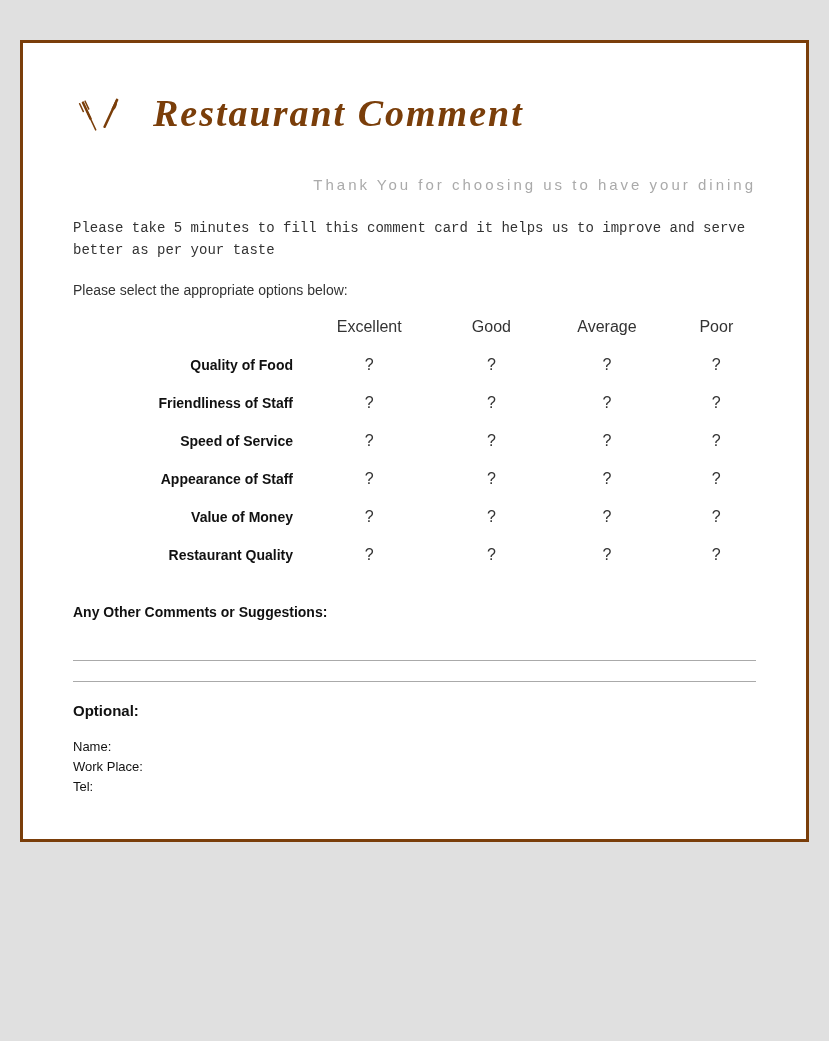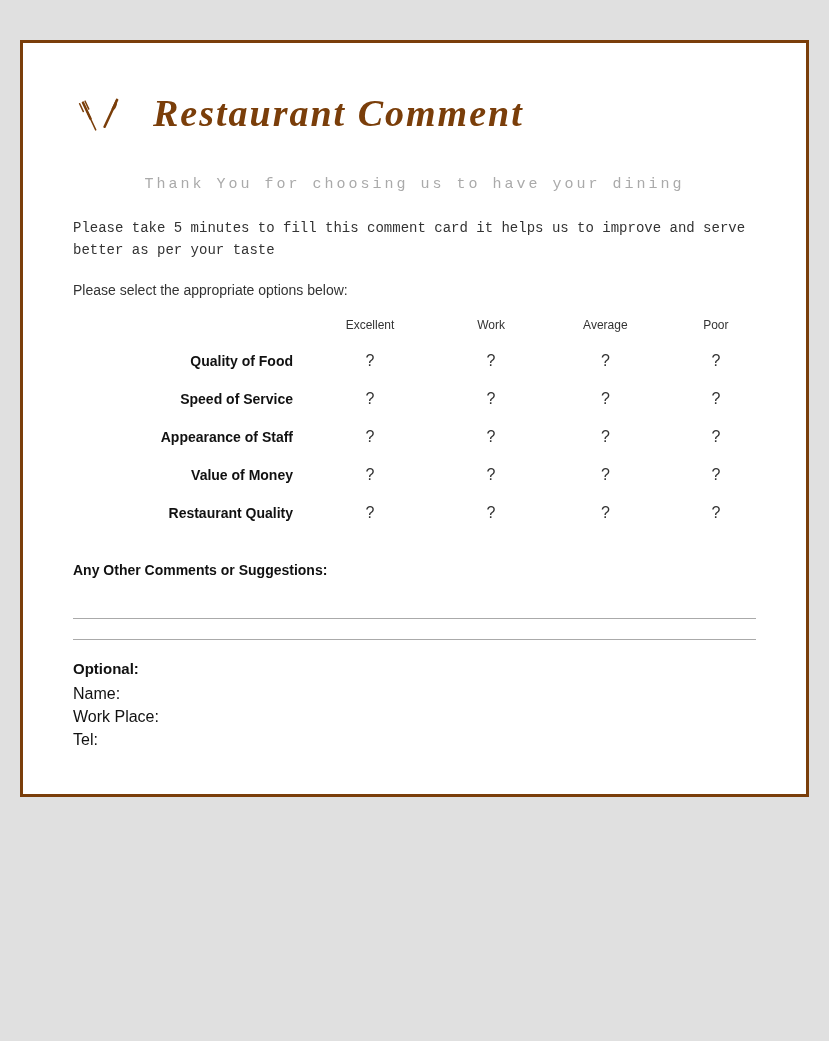--- a/index.html
+++ b/index.html
@@ -32,23 +32,23 @@
       margin-right: 20px;
     }
     .title {
       font-size: 38px;
       color: #7a3e0a;
       font-family: Georgia, serif;
       font-style: italic;
       letter-spacing: 2px;
     }
     .thank-you {
-      text-align: center;
+      text-align: right;
       color: #aaa;
-      font-family: Liberation Mono, monospace;
+      font-family: Liberation Sans, sans-serif;
       font-size: 15px;
       letter-spacing: 3px;
       margin-bottom: 20px;
       line-height: 1.6;
     }
     .description {
       font-size: 14px;
       color: #333;
       font-family: Liberation Mono, monospace;
       line-height: 1.6;
@@ -61,21 +61,21 @@
       margin-bottom: 20px;
     }
     .rating-table {
       width: 100%;
       border-collapse: collapse;
       margin-bottom: 30px;
     }
     .rating-table th {
       text-align: center;
       font-weight: normal;
-      font-size: 12px;
+      font-size: 16px;
       font-family: Arial, sans-serif;
       color: #333;
       padding-bottom: 10px;
     }
     .rating-table th.label-col {
       text-align: left;
       width: 220px;
     }
     .rating-table td {
       text-align: center;
@@ -109,24 +109,24 @@
       border-top: 1px solid #aaa;
       margin: 10px 0 20px 0;
     }
     .optional-section {
       font-family: Arial, sans-serif;
     }
     .optional-title {
       font-weight: bold;
       font-size: 15px;
       color: #111;
-      margin-bottom: 8px;
+      margin-bottom: 20px;
     }
     .optional-field {
-      font-size: 16px;
+      font-size: 13px;
       color: #111;
       margin-bottom: 5px;
     }
     .radio-symbol {
       cursor: pointer;
       display: inline-block;
     }
   </style>
 </head>
 <body>
@@ -160,34 +160,41 @@
 
   <p class="description">Please take 5 minutes to fill this comment card it helps us to improve and serve better as per your taste</p>
 
   <p class="select-label">Please select the appropriate options below:</p>
 
   <table class="rating-table">
     <thead>
       <tr>
         <th class="label-col"></th>
         <th>Excellent</th>
-        <th>Work</th>
+        <th>Good</th>
         <th>Average</th>
         <th>Poor</th>
       </tr>
     </thead>
     <tbody id="rating-body">
     <tr>
           <td class="row-label">Quality of Food</td>
           <td><span class="radio-symbol">?</span></td>
           <td><span class="radio-symbol">?</span></td>
           <td><span class="radio-symbol">?</span></td>
           <td><span class="radio-symbol">?</span></td>
         </tr>
         <tr>
+          <td class="row-label">Friendliness of Staff</td>
+          <td><span class="radio-symbol">?</span></td>
+          <td><span class="radio-symbol">?</span></td>
+          <td><span class="radio-symbol">?</span></td>
+          <td><span class="radio-symbol">?</span></td>
+        </tr>
+        <tr>
           <td class="row-label">Speed of Service</td>
           <td><span class="radio-symbol">?</span></td>
           <td><span class="radio-symbol">?</span></td>
           <td><span class="radio-symbol">?</span></td>
           <td><span class="radio-symbol">?</span></td>
         </tr>
         <tr>
           <td class="row-label">Appearance of Staff</td>
           <td><span class="radio-symbol">?</span></td>
           <td><span class="radio-symbol">?</span></td>

